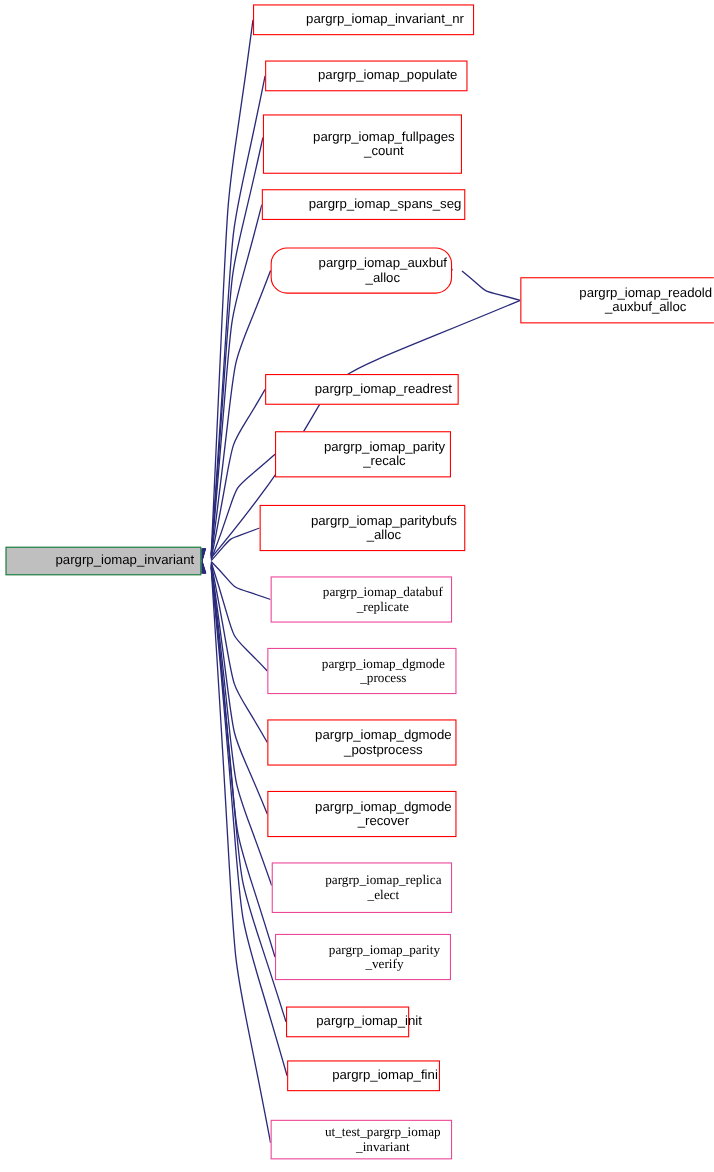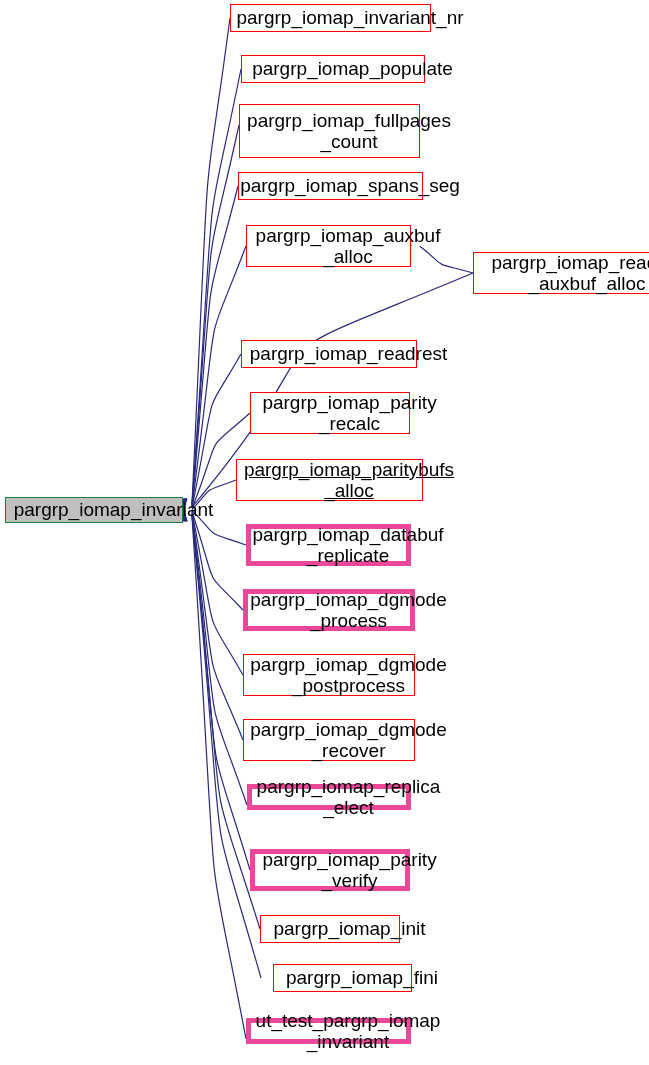--- a/index.html
+++ b/index.html
@@ -28,29 +28,30 @@
   .node {
     position: absolute;
     box-sizing: border-box;
     display: flex;
     align-items: center;
     justify-content: center;
     text-align: center;
     background: #ffffff;
     border: 1px solid #ff0000;
     color: #000000;
-    font-size: 19px;
+    font-size: 12px;
     line-height: 1.12;
     letter-spacing: 0px;
     white-space: pre-line;
     z-index: 2;
     padding-left: 39px;
   }
   .node.black {
-    border: 5px solid #ec4899;
+    border: 1px solid #ec4899;
+    font-family: Liberation Serif, serif;
   }
   .node.center {
     background: #bfbfbf;
     border: 1px solid #15803d;
   }
   .node-label {
     display: block;
     white-space: pre-line;
     padding: 0 2px;
   }
@@ -99,39 +100,39 @@
       <path d="M246,1039 C201,800.95 222.06,975.52 192,516.348" fill="none" stroke="#2a2a7a" stroke-width="1.2"></path>
       <polygon points="0,0 11,-4.2 11,4.2" fill="#2a2a7a" transform="translate(184,510) rotate(-93.74556151728747)"></polygon>
     </svg>
   <div id="node-layer">
       <div class="node center" style="left: 5px; top: 497px; width: 178px; height: 26px;"><span class="node-label">pargrp_iomap_invariant</span></div>
       <div class="node" style="left: 230px; top: 4px; width: 201px; height: 28px;"><span class="node-label">pargrp_iomap_invariant_nr</span></div>
       <div class="node" style="left: 241px; top: 55px; width: 184px; height: 28px;"><span class="node-label">pargrp_iomap_populate</span></div>
       <div class="node" style="left: 239px; top: 104px; width: 181px; height: 54px;"><span class="node-label">pargrp_iomap_fullpages
 _count</span></div>
       <div class="node" style="left: 238px; top: 172px; width: 185px; height: 28px;"><span class="node-label">pargrp_iomap_spans_seg</span></div>
-      <div class="node" style="left: 246px; top: 225px; width: 165px; height: 42px;"><span class="node-label">pargrp_iomap_auxbuf
+      <div class="node" style="left: 246px; top: 225px; width: 165px; height: 42px; border-radius: 15px;"><span class="node-label">pargrp_iomap_auxbuf
 _alloc</span></div>
       <div class="node" style="left: 473px; top: 252px; width: 189px; height: 42px;"><span class="node-label">pargrp_iomap_readold
 _auxbuf_alloc</span></div>
       <div class="node" style="left: 241px; top: 340px; width: 176px; height: 28px; text-align: center;"><span class="node-label">pargrp_iomap_readrest</span></div>
       <div class="node" style="left: 250px; top: 392px; width: 160px; height: 42px;"><span class="node-label">pargrp_iomap_parity
 _recalc</span></div>
-      <div class="node" style="left: 236px; top: 459px; width: 187px; height: 42px; text-decoration: underline;"><span class="node-label">pargrp_iomap_paritybufs
+      <div class="node" style="left: 236px; top: 459px; width: 187px; height: 42px;"><span class="node-label">pargrp_iomap_paritybufs
 _alloc</span></div>
       <div class="node black" style="left: 246px; top: 524px; width: 165px; height: 42px;"><span class="node-label">pargrp_iomap_databuf
 _replicate</span></div>
       <div class="node black" style="left: 243px; top: 589px; width: 172px; height: 42px;"><span class="node-label">pargrp_iomap_dgmode
 _process</span></div>
       <div class="node" style="left: 243px; top: 654px; width: 172px; height: 42px;"><span class="node-label">pargrp_iomap_dgmode
 _postprocess</span></div>
       <div class="node" style="left: 243px; top: 719px; width: 172px; height: 42px;"><span class="node-label">pargrp_iomap_dgmode
 _recover</span></div>
-      <div class="node black" style="left: 247px; top: 784px; width: 164px; height: 26px;"><span class="node-label">pargrp_iomap_replica
+      <div class="node black" style="left: 247px; top: 784px; width: 164px; height: 46px;"><span class="node-label">pargrp_iomap_replica
 _elect</span></div>
       <div class="node black" style="left: 250px; top: 849px; width: 160px; height: 42px;"><span class="node-label">pargrp_iomap_parity
 _verify</span></div>
-      <div class="node" style="left: 260px; top: 915px; width: 140px; height: 28px;"><span class="node-label">pargrp_iomap_init</span></div>
-      <div class="node" style="left: 261px; top: 964px; width: 139px; height: 28px; margin-left: 12px;"><span class="node-label">pargrp_iomap_fini</span></div>
-      <div class="node black" style="left: 246px; top: 1018px; width: 165px; height: 26px;"><span class="node-label">ut_test_pargrp_iomap
+      <div class="node" style="left: 260px; top: 915px; width: 112px; height: 28px;"><span class="node-label">pargrp_iomap_init</span></div>
+      <div class="node" style="left: 261px; top: 964px; width: 139px; height: 28px;"><span class="node-label">pargrp_iomap_fini</span></div>
+      <div class="node black" style="left: 246px; top: 1018px; width: 165px; height: 36px;"><span class="node-label">ut_test_pargrp_iomap
 _invariant</span></div>
     </div>
 </div>
 
 </body></html>

